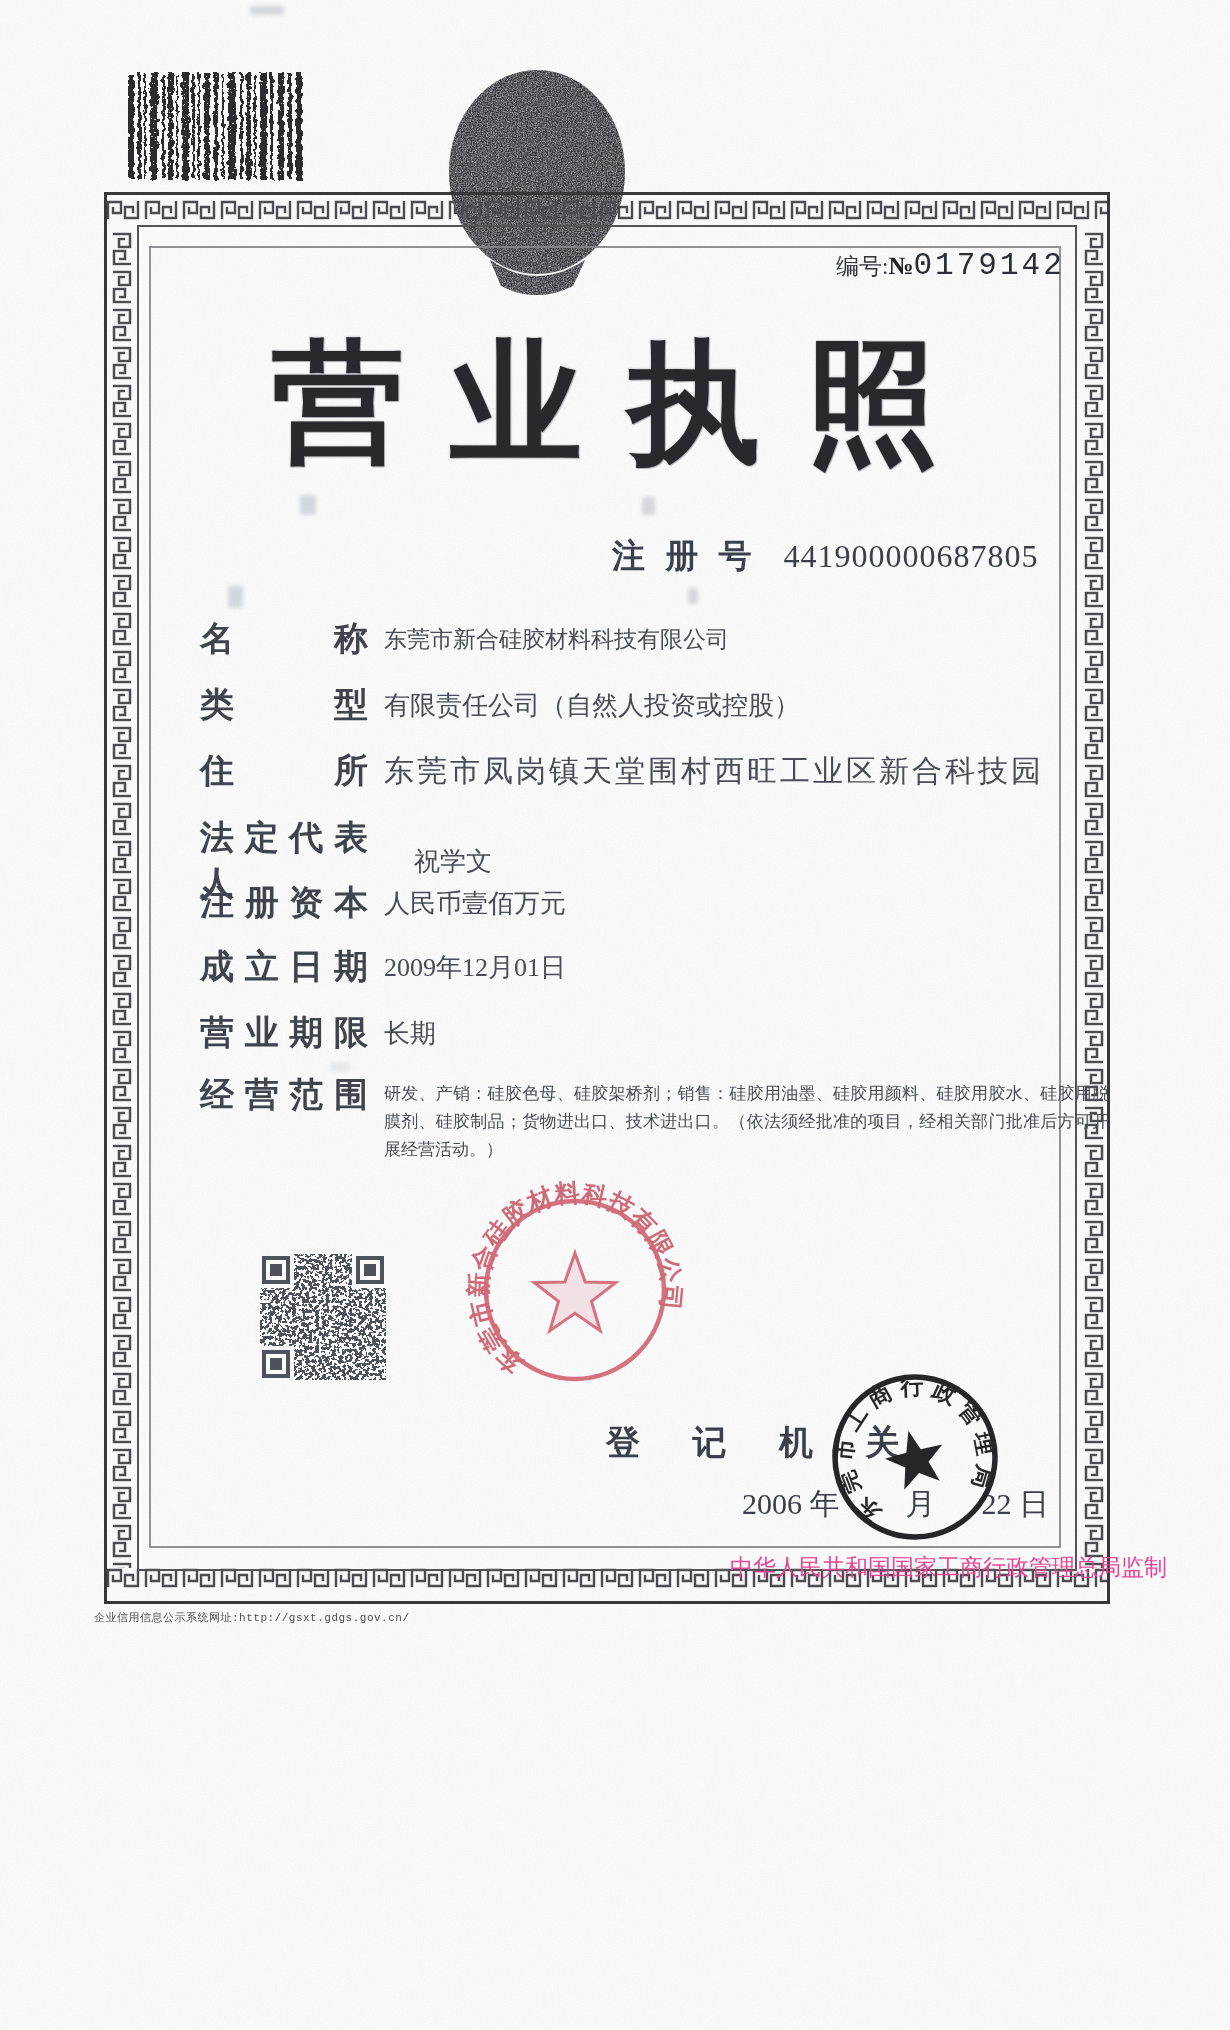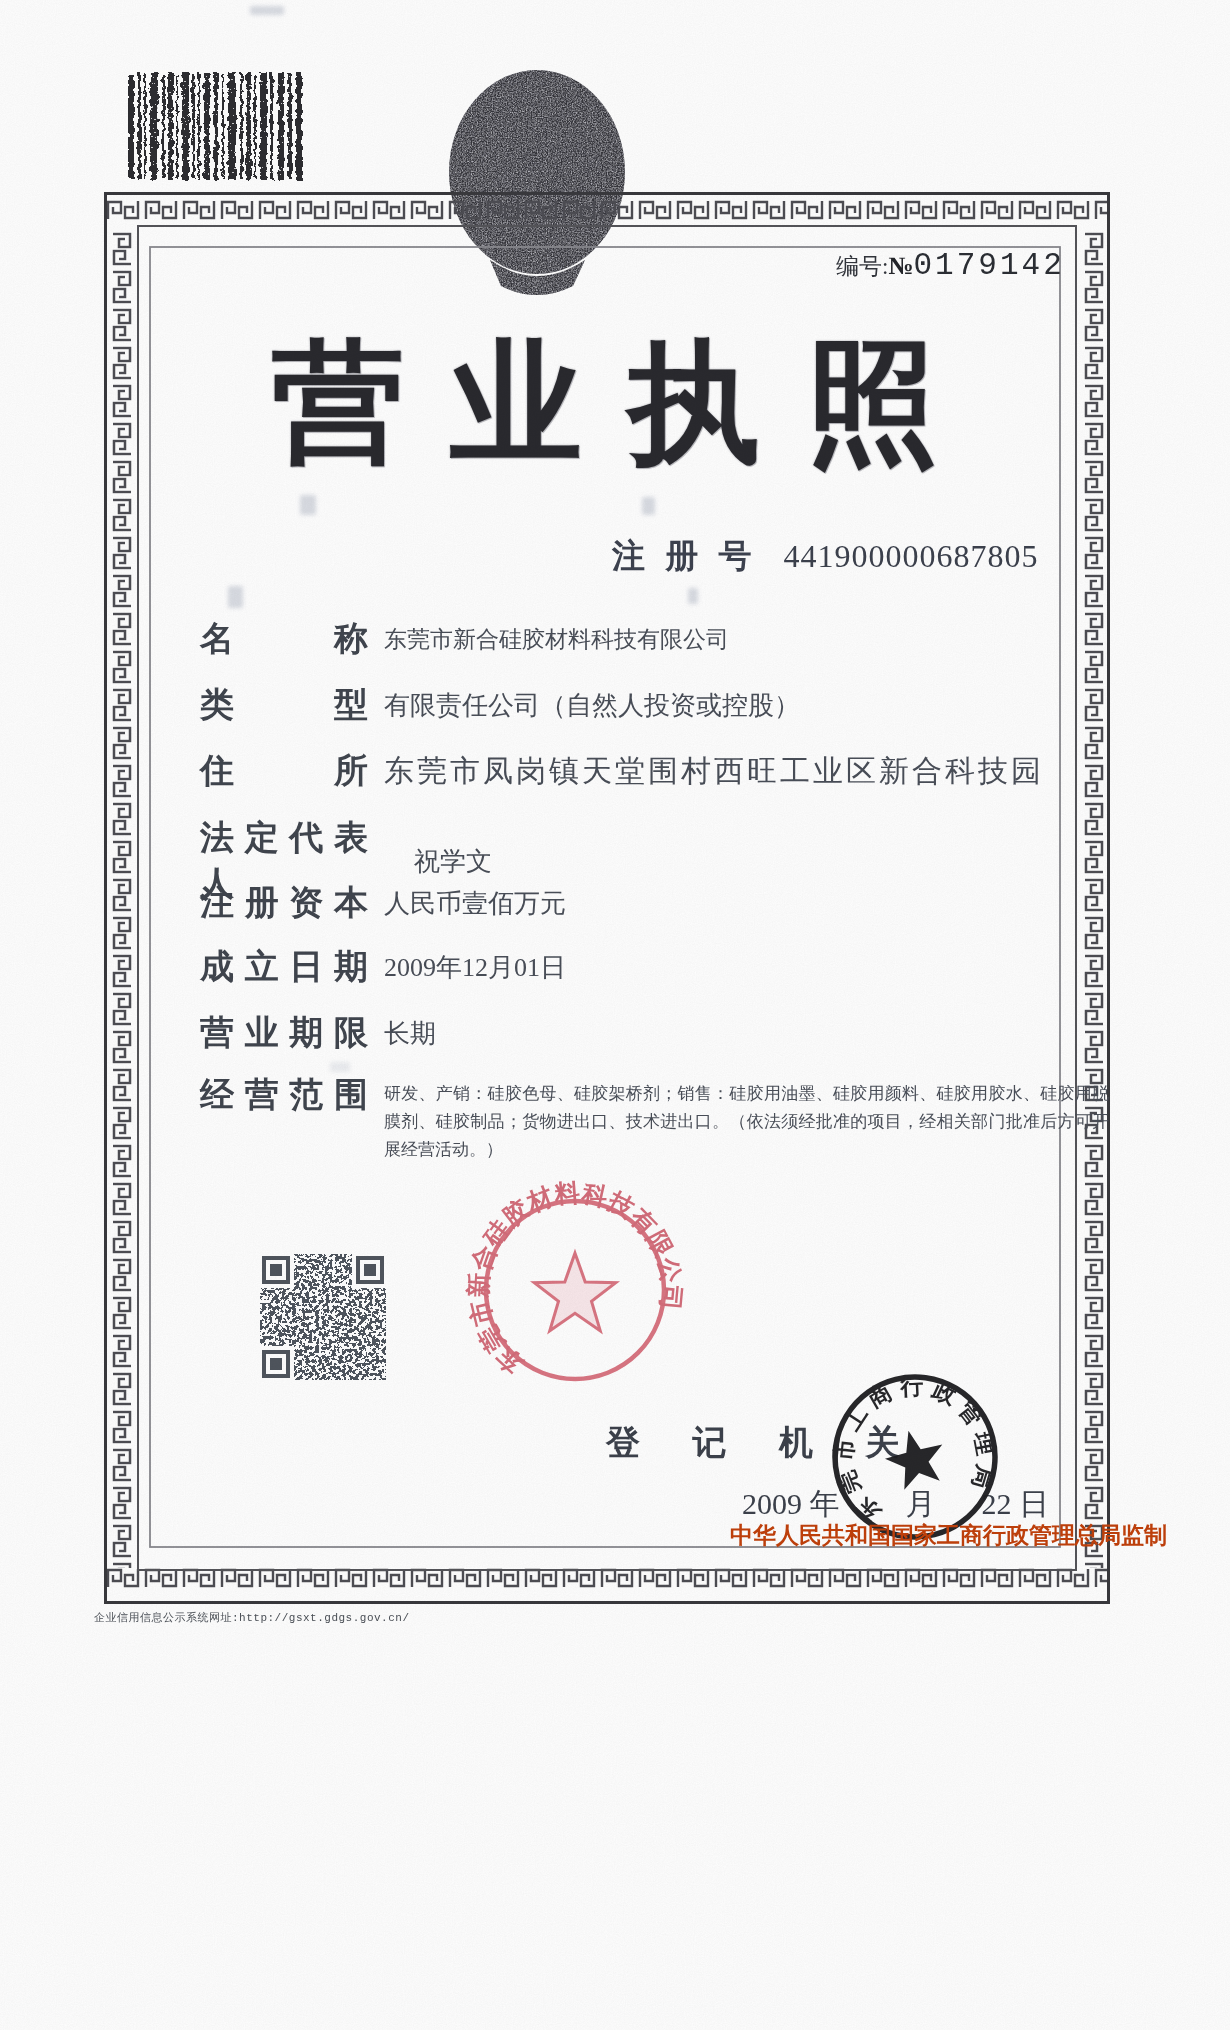--- a/index.html
+++ b/index.html
@@ -42,21 +42,21 @@
   .v-scope{font-size:17px;line-height:28px;width:725px;white-space:normal;margin-top:8px;text-align:justify;}
 
   
   .registrar{left:606px;top:1420px;font-size:34px;letter-spacing:22px;font-weight:600;color:#3d424c;}
   .issuedate{left:742px;top:1484px;font-size:30px;color:#3d424c;display:flex;align-items:baseline;}
   .issuedate .d-year{margin-right:66px;}
   .issuedate .d-month{margin-right:46px;}
 
   
   .footer-left{left:94px;top:1610px;font-size:11px;color:#4c5158;font-family:"Liberation Mono",monospace;letter-spacing:.5px;}
-  .footer-right{left:730px;top:1520px;font-size:23px;font-weight:700;color:#c2410c;}
+  .footer-right{left:730px;top:1552px;font-size:23px;font-weight:400;color:#ec4899;}
 
   
   .ghost{background:rgba(140,150,170,.32);filter:blur(2.2px);border-radius:2px;}
   .grain{left:0;top:0;pointer-events:none;opacity:.05;}
 </style>
 </head>
 <body>
 
 <svg class="abs" style="left:128px;top:72px;" width="175" height="110">
   <defs>
@@ -234,21 +234,21 @@
     <path id="sealArc" d="M 72,190 A 88,88 0 1 1 172,190" fill="none"></path>
     <text font-size="25" font-weight="bold" fill="#cd5564" letter-spacing="1">
       <textPath href="#sealArc" startOffset="0" textLength="382" lengthAdjust="spacing">东莞市新合硅胶材料科技有限公司</textPath>
     </text>
   </g>
 </svg>
 
 <div class="abs registrar">登 记 机 关</div>
 
 <div class="abs issuedate">
-  <span class="d-year">2009 年</span>
+  <span class="d-year">2006 年</span>
   <span class="d-month">月</span>
   <span class="d-day">22 日</span>
 </div>
 
 <svg class="abs" style="left:826px;top:1366px;" width="180" height="182">
   <g transform="rotate(-14 89 91)" opacity="0.95">
     <circle cx="89" cy="91" r="80" fill="none" stroke="#1d1d20" stroke-width="5.5"></circle>
     <use href="#star5" transform="translate(89,95) scale(0.74)" fill="#1d1d20"></use>
     <path id="authArc" d="M 44.5,135.5 A 63,63 0 1 1 133.5,135.5" fill="none"></path>
     <text font-size="23" font-weight="bold" fill="#1d1d20">

